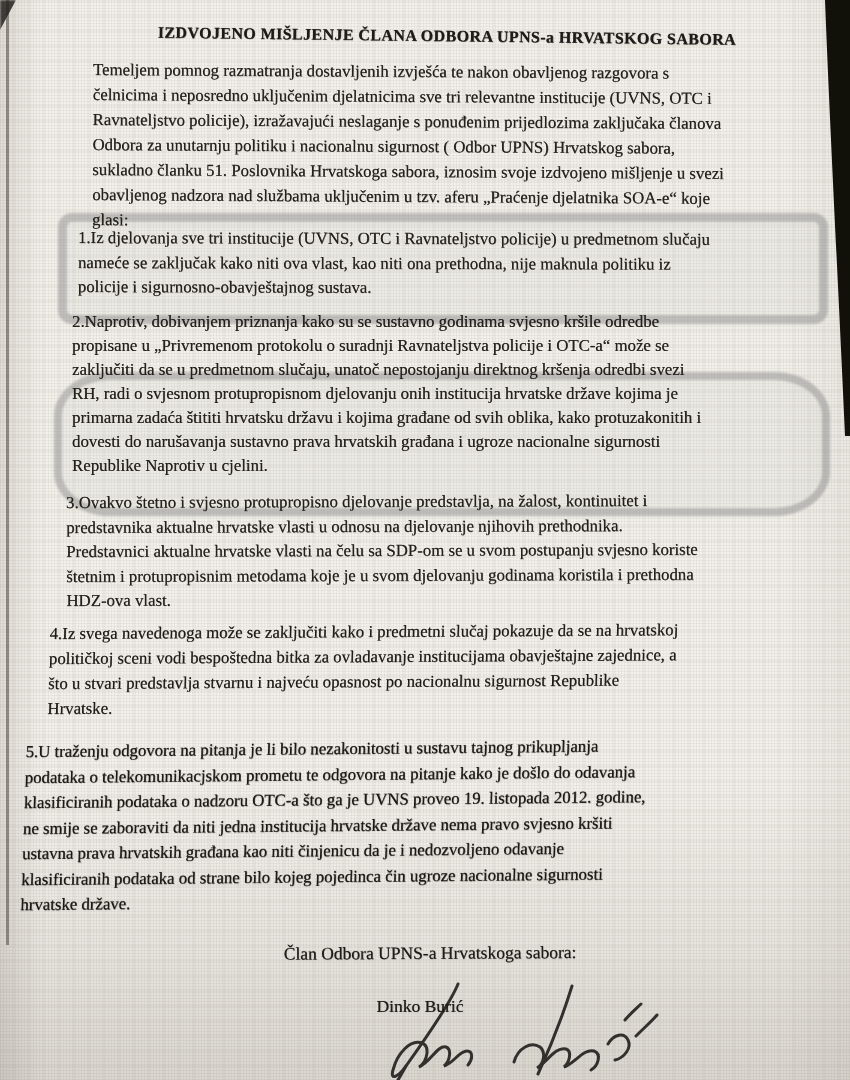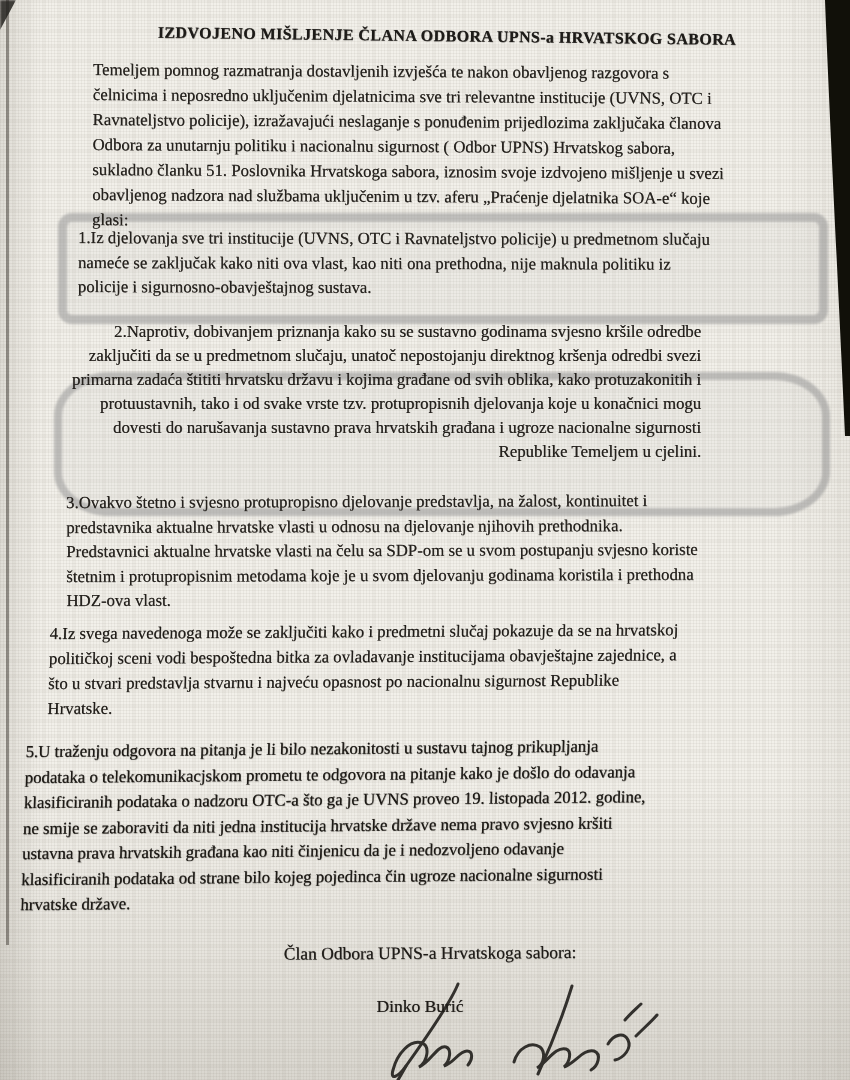--- a/index.html
+++ b/index.html
@@ -48,21 +48,21 @@
   .line{white-space:nowrap;}
   .title{
     top:22px;left:0;width:850px;text-align:center;
     font-weight:700;font-size:16px;letter-spacing:0.4px;
     color:#1d1b18;text-shadow:0.4px 0.4px 0.7px rgba(25,22,18,0.75);
     transform:translateX(22px) rotate(0.7deg);
   }
   .body-par{font-size:16.8px;text-shadow:0.3px 0.3px 0.6px rgba(35,31,26,0.65);}
   .p-intro{left:93px;top:57px;line-height:25px;transform:rotate(0.35deg);}
   .p-1{left:78px;top:226px;line-height:24.5px;transform:rotate(0.15deg);}
-  .p-2{left:72px;top:320px;line-height:24px;text-align:right;}
+  .p-2{left:72px;top:310px;line-height:24px;}
   .p-3{left:66px;top:491px;line-height:24.5px;transform:rotate(-0.2deg);}
   .p-4{left:50px;top:621px;line-height:25px;transform:rotate(-0.35deg) skewX(-2deg);color:#1f1c18;}
   .p-5{left:26px;top:739px;line-height:25.5px;transform:rotate(-0.55deg) skewX(-2.5deg);color:#1c1915;text-shadow:0.4px 0.4px 0.8px rgba(25,22,18,0.8);}
   .closing{
     top:945px;left:0;width:850px;text-align:center;font-size:17.5px;
     transform:translateX(5px) rotate(-0.3deg);color:#1f1c18;
     text-shadow:0.3px 0.3px 0.7px rgba(25,22,18,0.7);
   }
   .signer{
     top:996px;left:0;width:850px;text-align:center;font-size:17.5px;
@@ -94,25 +94,26 @@
   </div>
 
   <div class="txt body-par p-1">
     <div class="line">1.Iz djelovanja sve tri institucije (UVNS, OTC i Ravnateljstvo policije) u predmetnom slučaju</div>
     <div class="line">nameće se zaključak kako niti ova vlast, kao niti ona prethodna, nije maknula politiku iz</div>
     <div class="line">policije i sigurnosno-obavještajnog sustava.</div>
   </div>
 
   <div class="txt body-par p-2">
     <div class="line">2.Naprotiv, dobivanjem priznanja kako su se sustavno godinama svjesno kršile odredbe</div>
+    <div class="line">propisane u „Privremenom protokolu o suradnji Ravnateljstva policije i OTC-a“ može se</div>
     <div class="line">zaključiti da se u predmetnom slučaju, unatoč nepostojanju direktnog kršenja odredbi svezi</div>
+    <div class="line">RH, radi o svjesnom protupropisnom djelovanju onih institucija hrvatske države kojima je</div>
     <div class="line">primarna zadaća štititi hrvatsku državu i kojima građane od svih oblika, kako protuzakonitih i</div>
-    <div class="line">protuustavnih, tako i od svake vrste tzv. protupropisnih djelovanja koje u konačnici mogu</div>
     <div class="line">dovesti do narušavanja sustavno prava hrvatskih građana i ugroze nacionalne sigurnosti</div>
-    <div class="line">Republike Temeljem u cjelini.</div>
+    <div class="line">Republike Naprotiv u cjelini.</div>
   </div>
 
   <div class="txt body-par p-3">
     <div class="line">3.Ovakvo štetno i svjesno protupropisno djelovanje predstavlja, na žalost, kontinuitet i</div>
     <div class="line">predstavnika aktualne hrvatske vlasti u odnosu na djelovanje njihovih prethodnika.</div>
     <div class="line">Predstavnici aktualne hrvatske vlasti na čelu sa SDP-om se u svom postupanju svjesno koriste</div>
     <div class="line">štetnim i protupropisnim metodama koje je u svom djelovanju godinama koristila i prethodna</div>
     <div class="line">HDZ-ova vlast.</div>
   </div>
 

